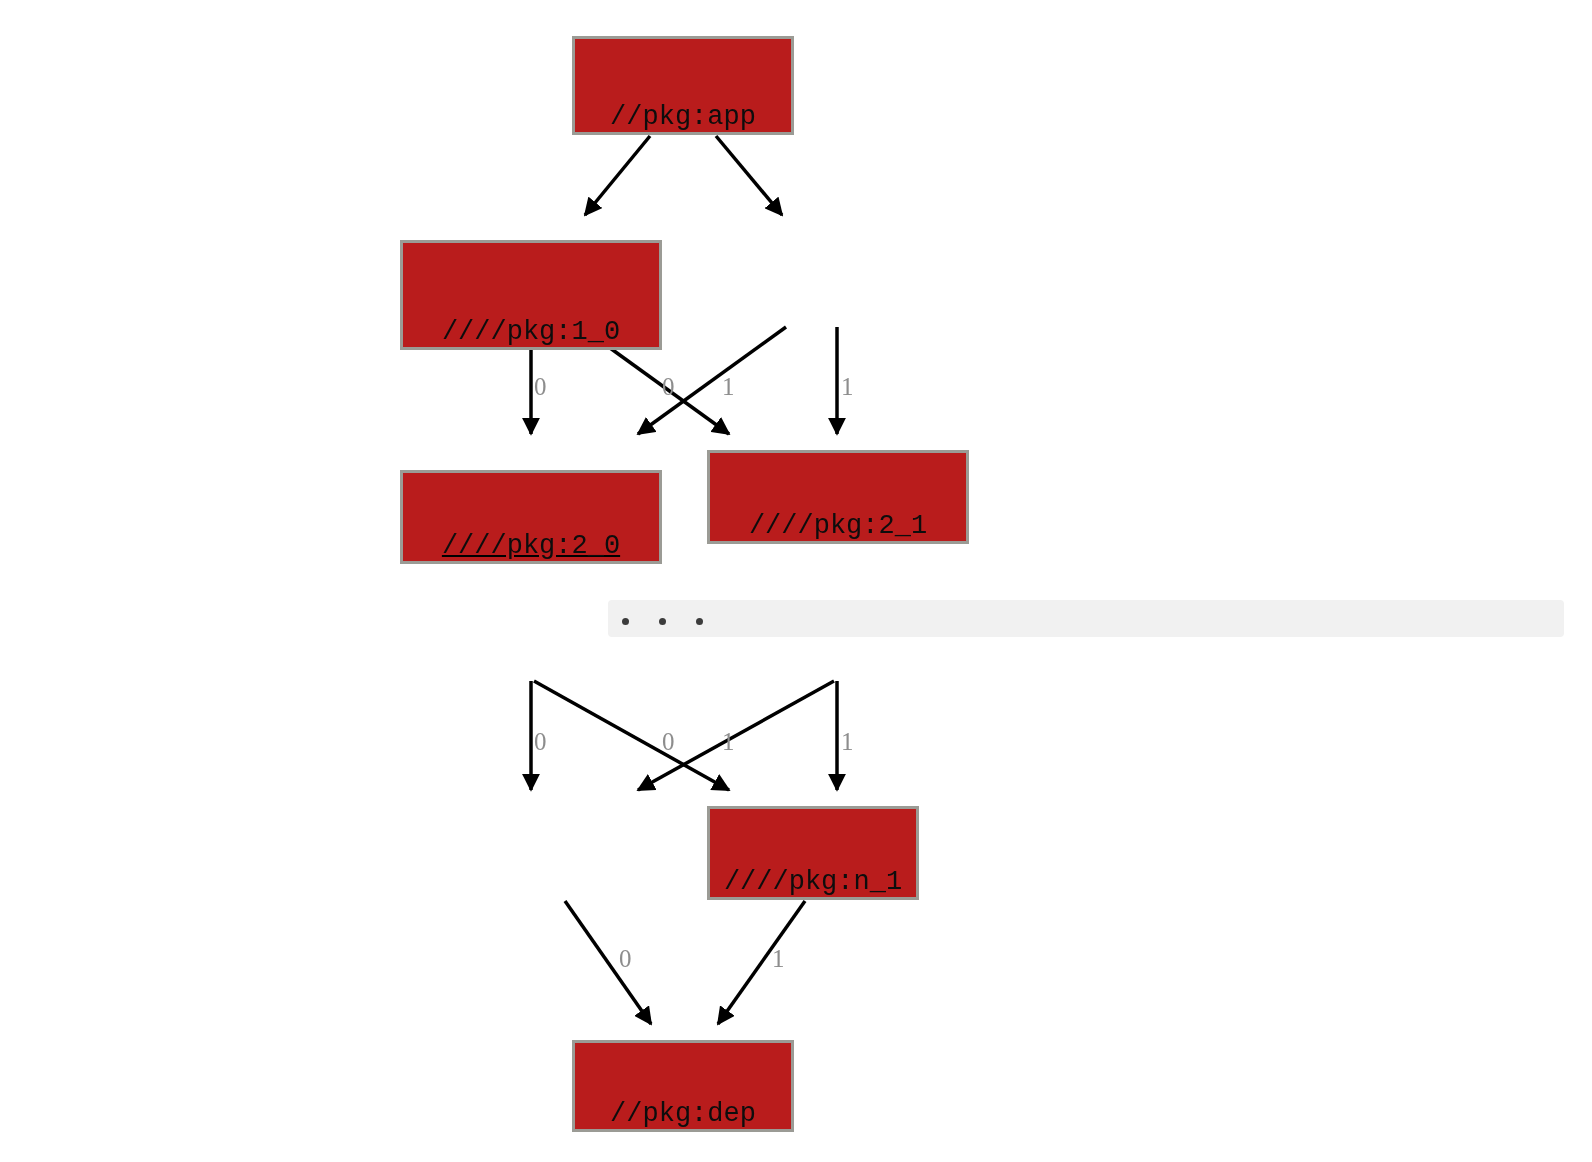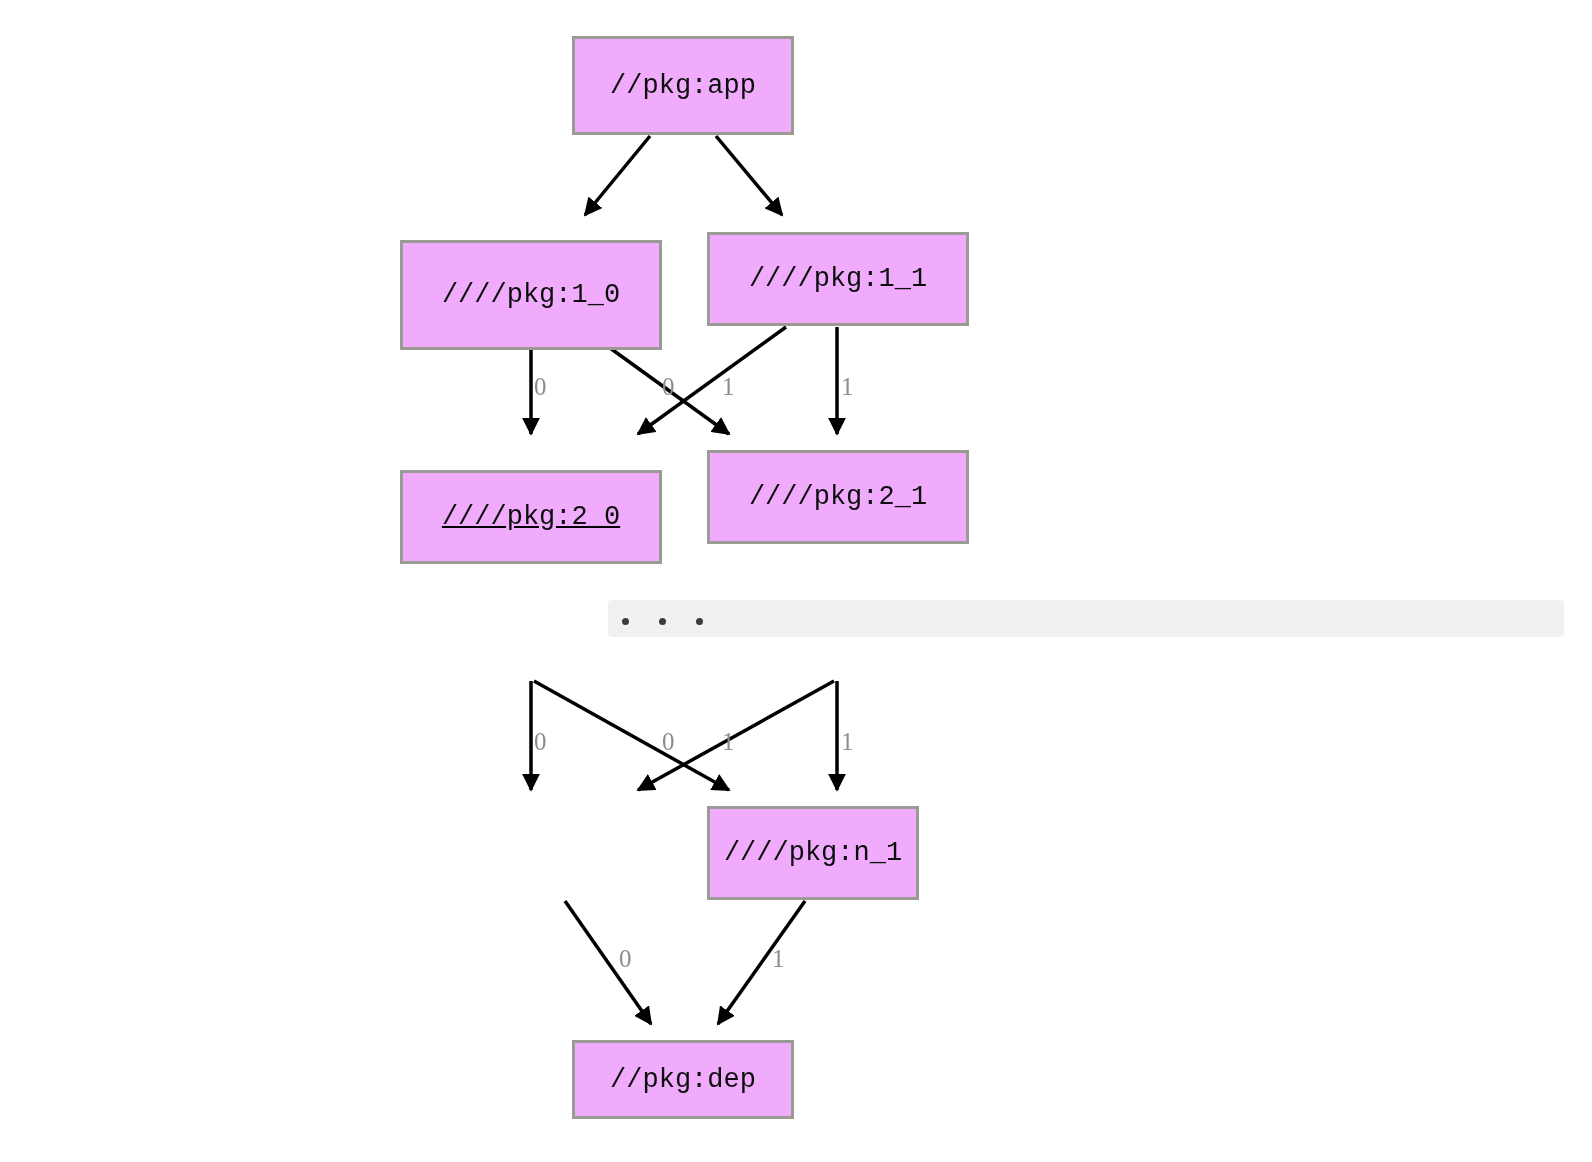--- a/index.html
+++ b/index.html
@@ -20,24 +20,24 @@
   svg.graph-layer {
     position: absolute;
     left: 0;
     top: 0;
     width: 1592px;
     height: 1162px;
   }
   .node-box {
     position: absolute;
     box-sizing: border-box;
-    background: #f0abfc;
+    background: #b91c1c;
     border: 3px solid #9b9b95;
     display: flex;
-    align-items: center;
+    align-items: flex-end;
     justify-content: center;
   }
   .node-label {
     font-family: "Liberation Mono", "DejaVu Sans Mono", monospace;
     font-size: 27px;
     color: #0d0d0d;
     letter-spacing: 0px;
     white-space: nowrap;
     user-select: none;
   }
@@ -130,38 +130,35 @@
   </svg>
 
   <div class="node-box" style="left:572px; top:36px; width:222px; height:99px;">
     <span class="node-label">//pkg:app</span>
   </div>
 
   <div class="node-box" style="left:400px; top:240px; width:262px; height:110px;">
     <span class="node-label">////pkg:1_0</span>
   </div>
 
-  <div class="node-box" style="left:707px; top:232px; width:262px; height:94px;">
-    <span class="node-label">////pkg:1_1</span>
-  </div>
 
   <div class="node-box" style="left:400px; top:470px; width:262px; height:94px;text-decoration:underline;">
     <span class="node-label">////pkg:2_0</span>
   </div>
 
   <div class="node-box" style="left:707px; top:450px; width:262px; height:94px;">
     <span class="node-label">////pkg:2_1</span>
   </div>
 
 
   <div class="node-box" style="left:707px; top:806px; width:212px; height:94px;">
     <span class="node-label">////pkg:n_1</span>
   </div>
 
-  <div class="node-box" style="left:572px; top:1040px; width:222px; height:79px;">
+  <div class="node-box" style="left:572px; top:1040px; width:222px; height:92px;">
     <span class="node-label">//pkg:dep</span>
   </div>
 
   <span class="edge-label" style="left:534px; top:374px;">0</span>
   <span class="edge-label" style="left:662px; top:374px;">0</span>
   <span class="edge-label" style="left:722px; top:374px;">1</span>
   <span class="edge-label" style="left:841px; top:374px;">1</span>
 
   <span class="edge-label" style="left:534px; top:729px;">0</span>
   <span class="edge-label" style="left:662px; top:729px;">0</span>

